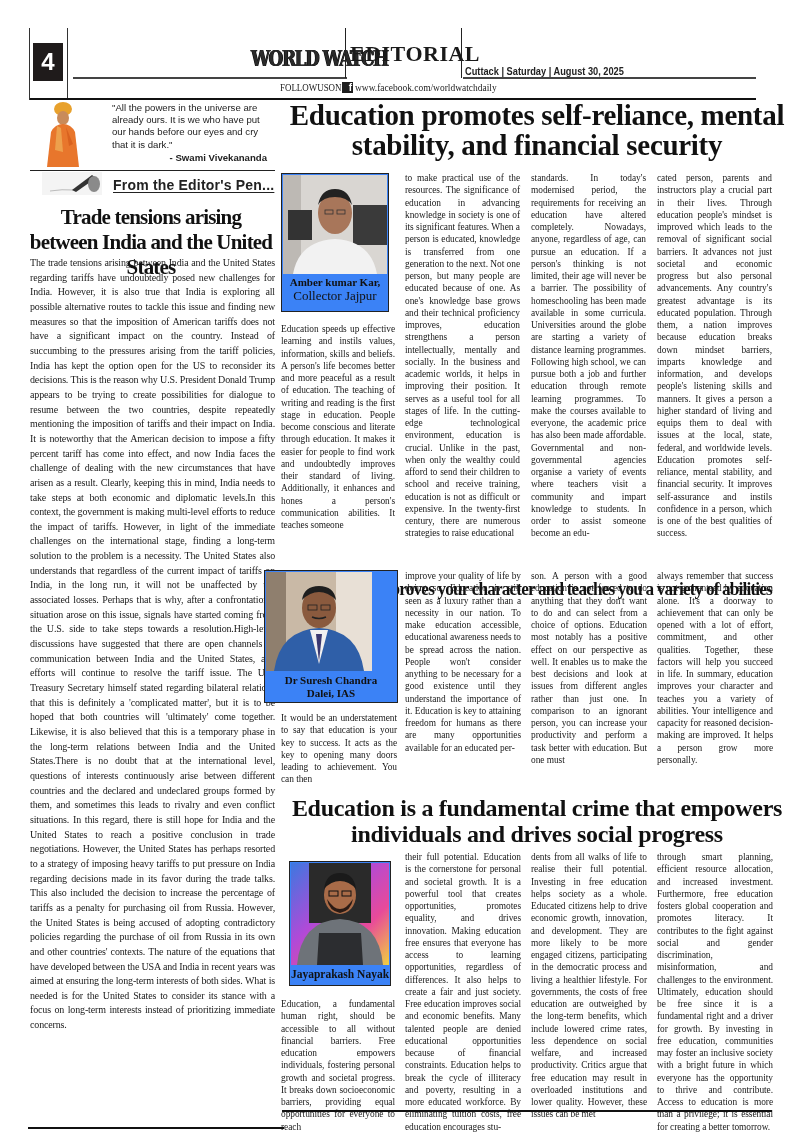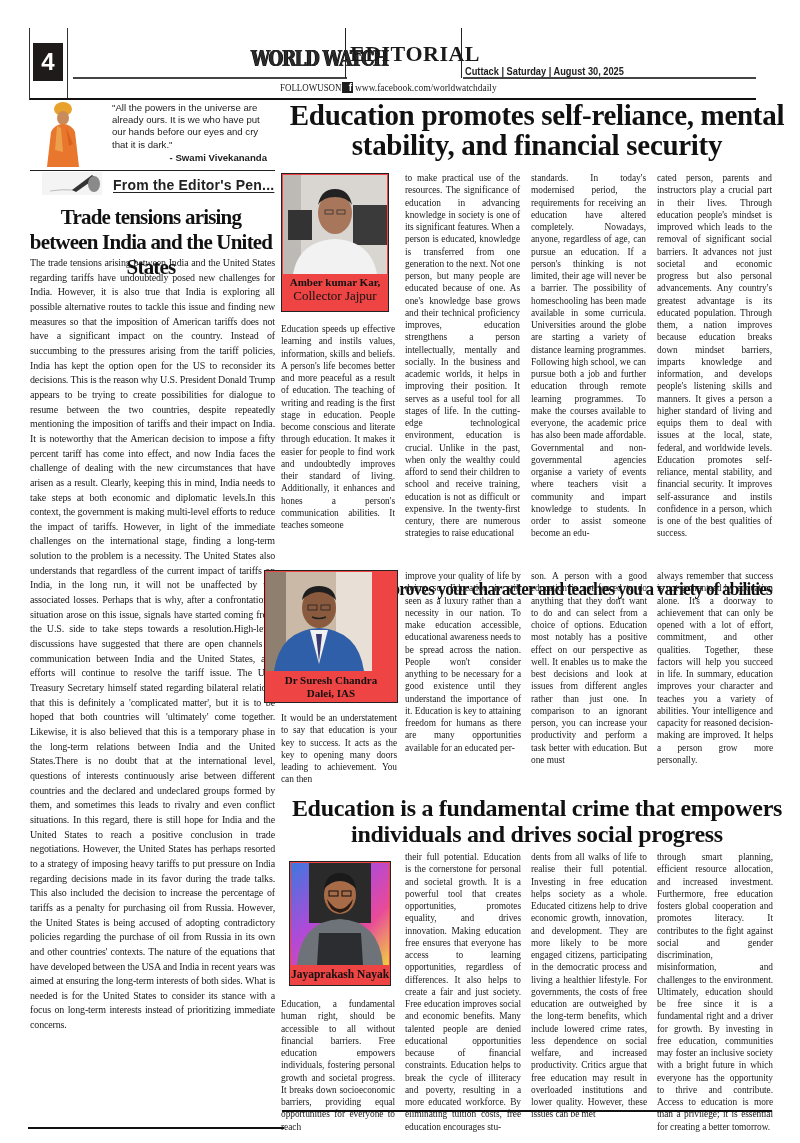--- a/index.html
+++ b/index.html
@@ -44,21 +44,21 @@
     .ed-bottom-rule { position: absolute; left: 28px; top: 1127px; width: 256px; height: 2px; background: #111; }
 
     
     .headline { position: absolute; font-family: "Liberation Serif", serif; font-weight: bold; color: #111; text-align: center; }
     .h1 { left: 282px; top: 100px; width: 510px; font-size: 29px; line-height: 30px; letter-spacing: -0.3px; }
     .h2 { left: 279px; top: 538px; width: 515px; font-size: 18.5px; line-height: 22px; letter-spacing: -0.9px; white-space: nowrap; margin-top: 40px; }
     .h3 { left: 282px; top: 795px; width: 510px; font-size: 24px; line-height: 26px; letter-spacing: -0.3px; }
 
     .col { position: absolute; font-size: 9.4px; line-height: 12.25px; text-align: justify; color: #1a1a1a; letter-spacing: -0.05px; }
 
-    .photo-box { position: absolute; border: 1.5px solid #222; background: #ef4444; }
+    .photo-box { position: absolute; border: 1.5px solid #222; background: #3b82f6; }
     .photo { position: absolute; left: 1px; top: 1px; right: 1px; overflow: hidden; }
     .caption { position: absolute; left: 0; right: 0; text-align: center; font-family: "Liberation Serif", serif; color: #111; }
     .cap-name { font-weight: bold; font-size: 11px; line-height: 13px; }
     .cap-role { font-size: 13px; line-height: 13px; }
 
     .section-rule { position: absolute; height: 2px; background: #111; }
   </style>
 </head>
 <body>
 

